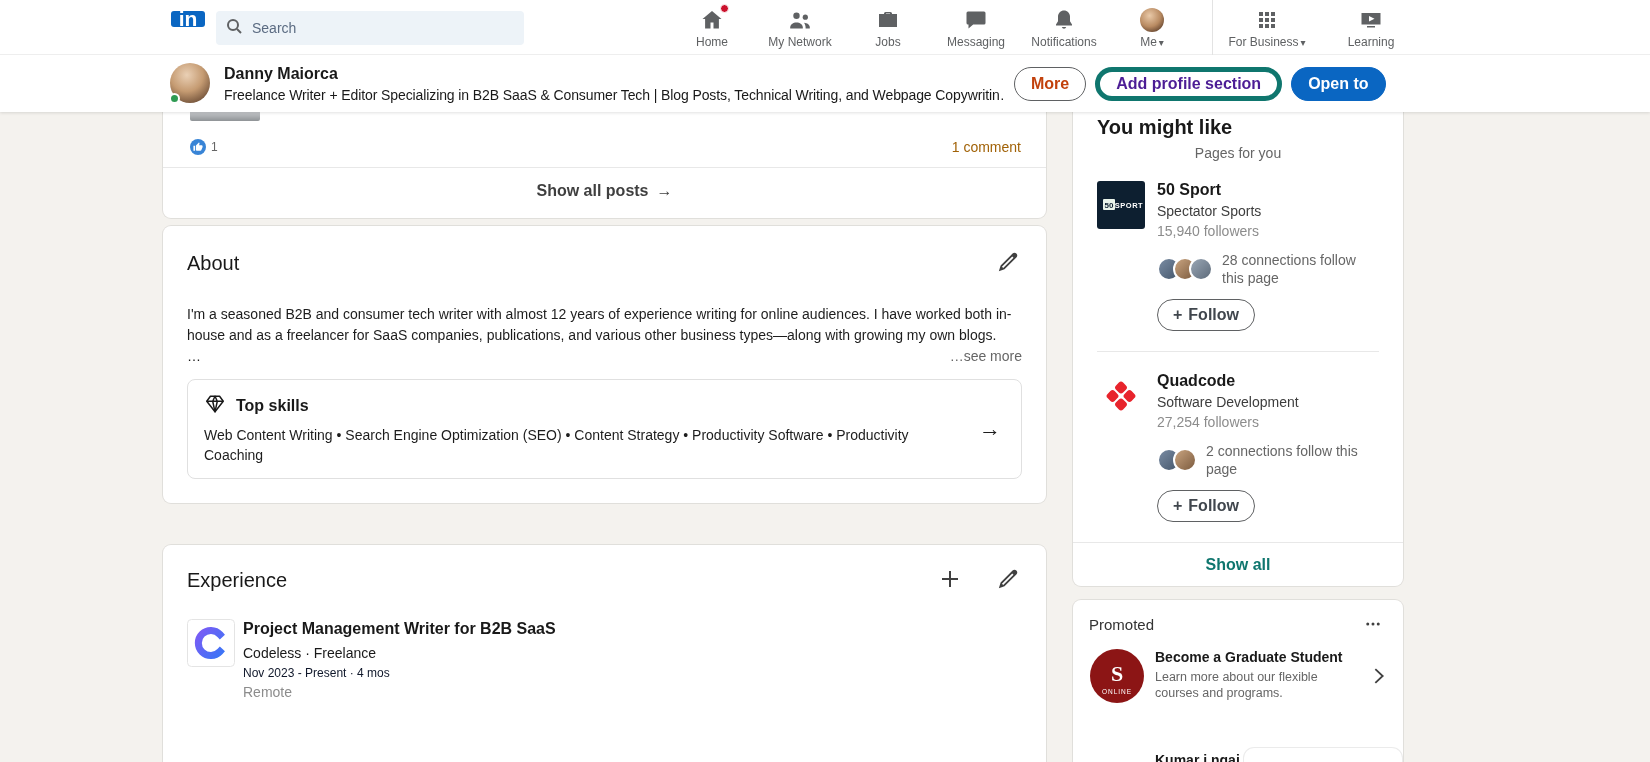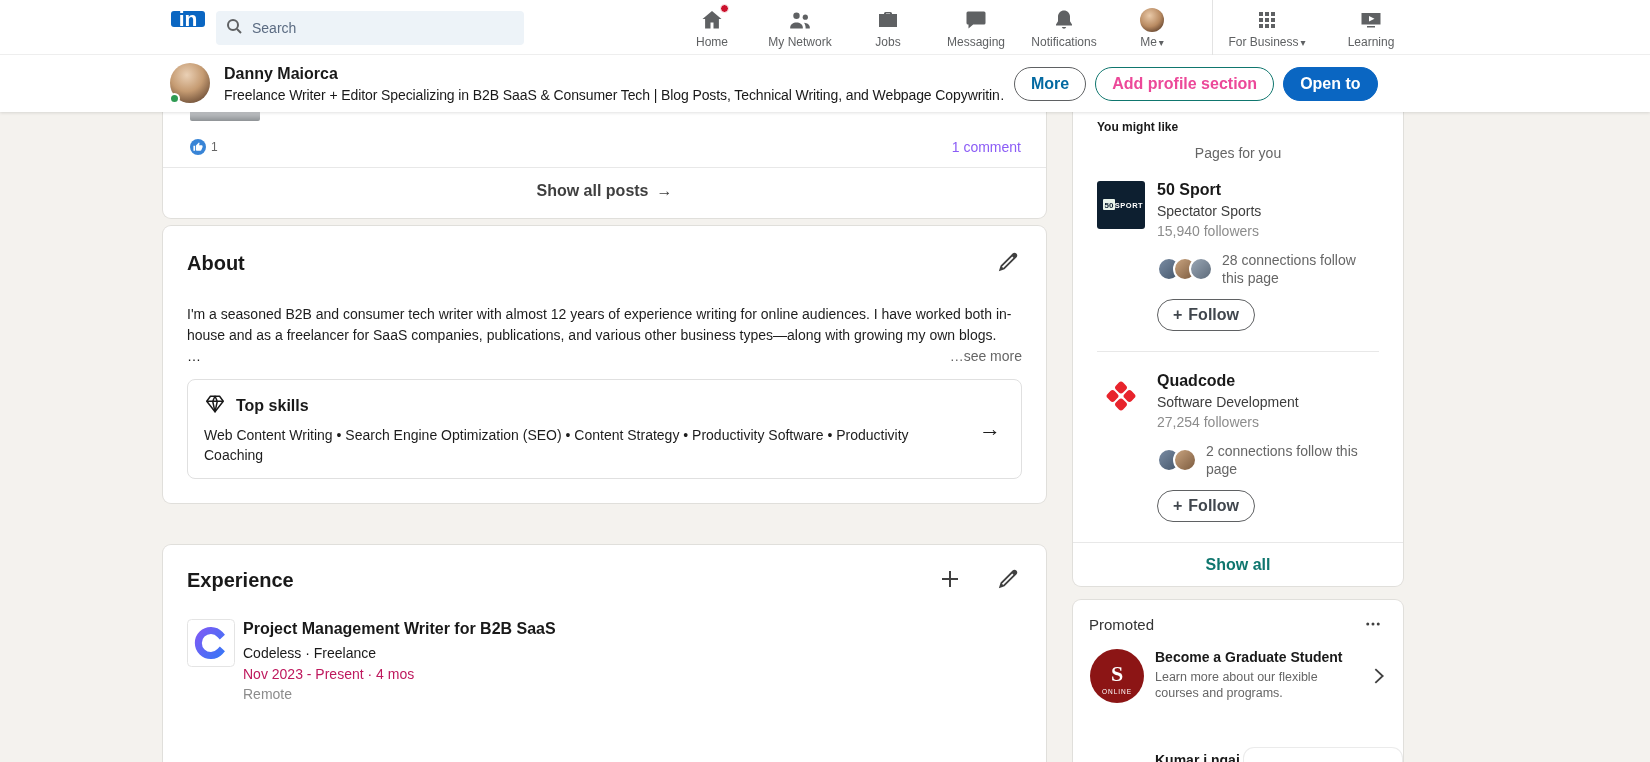--- a/index.html
+++ b/index.html
@@ -32,59 +32,59 @@
   
   .pbar { position:absolute; top:55px; left:0; width:1650px; height:57px; background:#fff; box-shadow:0 1px 3px rgba(0,0,0,0.12); z-index:15; }
   .pbar-avatar { position:absolute; left:170px; top:8px; width:40px; height:40px; border-radius:50%;
     background:radial-gradient(circle at 42% 30%, #ead0b5 0%, #c59b72 45%, #7b5a40 78%, #44332a 100%); cursor:pointer; }
   .online-dot { position:absolute; left:-1px; bottom:-1px; width:11px; height:11px; background:#2e9b53; border:2px solid #fff; border-radius:50%; }
   .pbar-name { position:absolute; left:224px; top:10px; font-size:16px; font-weight:700; }
   .pbar-headline { position:absolute; left:224px; top:32px; font-size:14px; width:782px; white-space:nowrap; overflow:hidden; letter-spacing:-0.1px; }
   .pbar-actions { position:absolute; left:1014px; top:50%; transform:translateY(-50%); display:flex; gap:9px; align-items:center; }
   .btn { height:34px; border-radius:17px; padding:0 16px; font-size:16px; font-weight:600; display:inline-flex; align-items:center;
     background:#fff; cursor:pointer; font-family:inherit; white-space:nowrap; }
-  .btn-more { border:1px solid #5f6163; color:#0369a1; }
-  .btn-outline-blue { border:1px solid #0f766e; color:#ec4899; }
+  .btn-more { border:1px solid #5f6163; color:#c2410c; }
+  .btn-outline-blue { border:5px solid #0f766e; color:#4c1d95; }
   .btn-blue { background:#0a66c2; border:1px solid #0a66c2; color:#fff; }
   
   .page { position:absolute; top:112px; left:0; width:1650px; height:650px; overflow:hidden; }
   .card { position:absolute; background:#fff; border-radius:8px; box-shadow:0 0 0 1px rgba(0,0,0,0.08); }
   
   .post-card { left:163px; top:0; width:883px; height:106px; border-radius:0 0 8px 8px; }
   .post-thumb { margin-left:27px; width:70px; height:9px; background:linear-gradient(180deg,#c7c9cc,#8f9396); border-radius:0 0 2px 2px; }
   .post-social { display:flex; align-items:center; padding:18px 25px 12px 27px; }
   .like-chip { width:16px; height:16px; border-radius:50%; background:#3884d6; display:flex; align-items:center; justify-content:center; cursor:pointer; }
   .like-count { margin-left:5px; font-size:12px; color:#666; }
-  .comments { margin-left:auto; font-size:14px; color:#8b5cf6; cursor:pointer; }
+  .comments { margin-left:auto; font-size:14px; color:#a16207; cursor:pointer; }
   .post-divider { border-top:1px solid #e8e8e8; }
   .show-all-posts { height:46px; display:flex; align-items:center; justify-content:center; gap:8px; font-size:16px; font-weight:600; color:#3f3f3f; cursor:pointer; }
   
   .about-card { left:163px; top:114px; width:883px; padding:24px 24px 24px; }
   .card-head { display:flex; align-items:flex-start; justify-content:space-between; }
-  .card-title { font-size:20px; font-weight:700; line-height:26px; }
+  .card-title { font-size:20px; font-weight:400; line-height:26px; }
   .head-actions { display:flex; gap:30px; }
   .icon-btn { width:28px; height:28px; display:flex; align-items:center; justify-content:center; border-radius:50%; cursor:pointer; }
   .about-text { margin-top:26px; font-size:14px; line-height:21px; color:#1d1d1d; }
   .trunc-row { display:flex; justify-content:space-between; font-size:14px; line-height:21px; }
   .see-more { color:#666; cursor:pointer; }
   .skills-box { margin-top:12px; border:1px solid #e0e0e0; border-radius:8px; padding:13px 16px; display:flex; align-items:center; cursor:pointer; }
   .skills-left { flex:1; }
   .skills-head { display:flex; align-items:center; gap:10px; font-size:16px; font-weight:700; }
   .skills-text { margin-top:6px; font-size:14px; line-height:20px; color:#1d1d1d; padding-right:28px; }
   .skills-arrow { font-size:22px; color:#1d1d1d; padding-right:4px; }
   
   .exp-card { left:163px; top:433px; width:883px; height:240px; padding:22px 24px; }
   .exp-item { margin-top:24px; display:flex; gap:8px; }
   .exp-role { font-size:16px; font-weight:700; line-height:20px; }
   .exp-company { font-size:14px; margin-top:6px; }
-  .exp-dates { font-size:14px; color:#be185d; margin-top:5px; }
+  .exp-dates { font-size:12px; color:#0f172a; margin-top:5px; }
   .exp-loc { font-size:14px; color:#8c8c8c; margin-top:4px; }
   
   .might-card { left:1073px; top:0; width:330px; border-radius:0 0 8px 8px; padding:6px 24px 0; }
-  .aside-title { font-size:12px; font-weight:700; line-height:19px; }
+  .aside-title { font-size:20px; font-weight:700; line-height:19px; }
   .aside-sub { font-size:14px; color:#666; margin-top:8px;text-align:center; }
   .page-entry { margin-top:20px; }
   .pe-head { display:flex; gap:12px; cursor:pointer; }
   .pe-logo { width:48px; height:48px; flex:none; }
   .pe-name { font-size:16px; font-weight:700; }
   .pe-ind { font-size:14px; color:#3d3d3d; margin-top:4px; }
   .pe-fol { font-size:14px; color:#8c8c8c; margin-top:4px; }
   .pe-social { margin-left:60px; margin-top:12px; display:flex; gap:9px; align-items:center; }
   .facepile { display:flex; flex:none; }
   .fp { width:24px; height:24px; border-radius:50%; border:2px solid #fff; }

